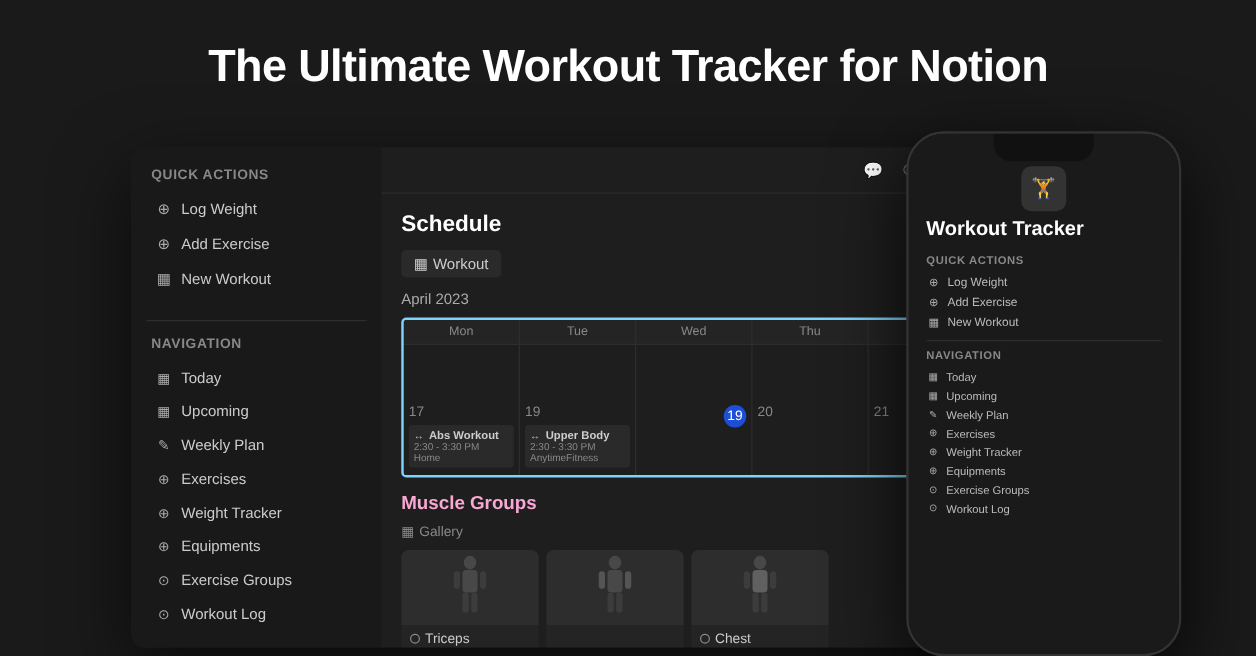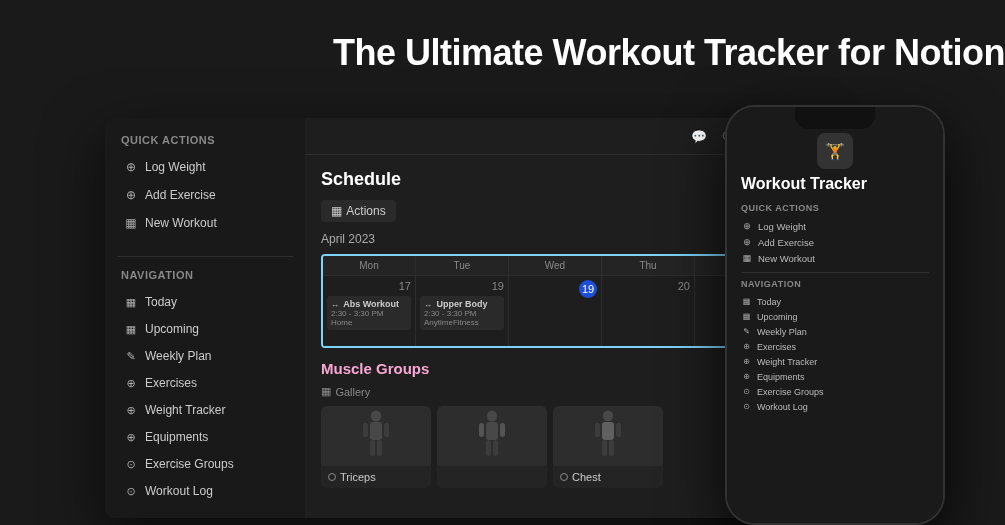--- a/index.html
+++ b/index.html
@@ -6,21 +6,21 @@
     body {
       width: 1005px;
       height: 525px;
       background: #1a1a1a;
       font-family: -apple-system, BlinkMacSystemFont, 'Segoe UI', sans-serif;
       overflow: hidden;
       position: relative;
     }
 
     .hero-title {
-      text-align: right;
+      text-align: center;
       color: #ffffff;
       font-size: 36px;
       font-weight: 600;
       padding-top: 32px;
       padding-bottom: 20px;
       letter-spacing: -0.5px;
     }
 
     
     .notion-window {
@@ -199,22 +199,23 @@
 
     .cal-cell {
       background: #1e1e1e;
       padding: 4px;
       min-height: 70px;
     }
 
     .cal-date {
       font-size: 11px;
       color: #888;
-      text-align: right;
+      text-align: left;
       margin-bottom: 4px;
+      margin-top: 44px;
     }
 
     .cal-date.today {
       color: #fff;
       background: #1d4ed8;
       width: 18px;
       height: 18px;
       border-radius: 50%;
       display: flex;
       align-items: center;
@@ -505,21 +506,21 @@
       <span class="topbar-icon">•••</span>
     </div>
 
     <div class="content-area">
 
       <div class="schedule-title">Schedule</div>
 
       <div class="tab-bar">
         <div class="tab active">
           <span>▦</span>
-          <span>Actions</span>
+          <span>Workout</span>
         </div>
       </div>
 
       <div class="calendar-header">April 2023</div>
 
       <div class="calendar-grid">
 
         <div class="cal-day-header">Mon</div>
         <div class="cal-day-header">Tue</div>
         <div class="cal-day-header">Wed</div>

